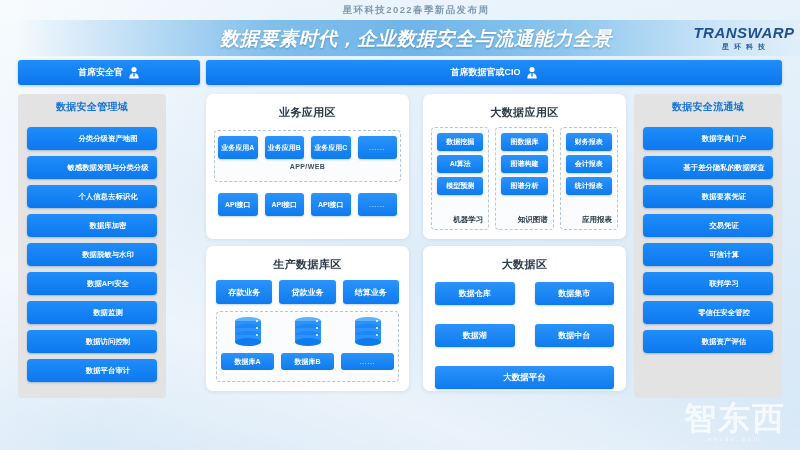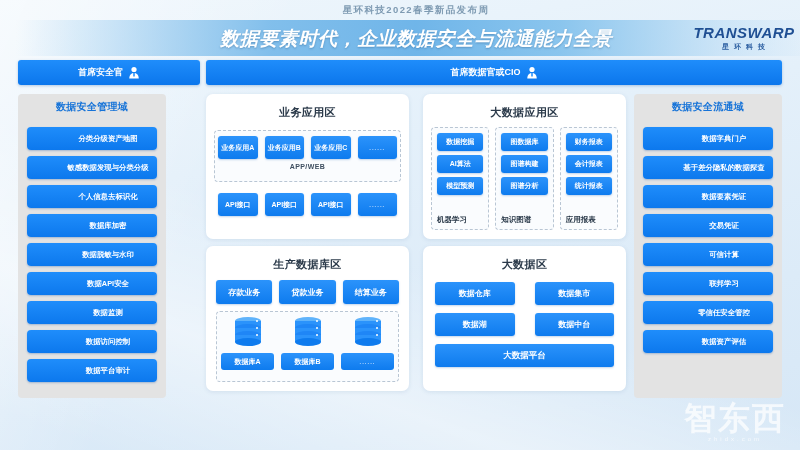--- a/index.html
+++ b/index.html
@@ -131,21 +131,21 @@
 
   
   .bda-cols { position: absolute; left: 8px; top: 33px; width: 187px; height: 103px;
               display: flex; gap: 6px; }
   .bda-col {
     flex: 1; border: 1px dashed #b9c6d4; border-radius: 4px; background: #fafcfe;
     padding: 5px 5px 0 5px; display: flex; flex-direction: column; gap: 4px;
   }
   .bda-col .chip { height: 18px; }
   .bda-foot {
-    text-align: left; font-size: 7.5px; font-weight: 700; color: #2b3a4a;
+    text-align: right; font-size: 7.5px; font-weight: 700; color: #2b3a4a;
     margin-top: auto; padding-bottom: 4px;
   }
 
   
   .prod-row { position: absolute; left: 10px; top: 34px; width: 183px; height: 24px;
               display: flex; gap: 7px; }
   .prod-row .chip { flex: 1; font-size: 8px; }
   .prod-dashed { left: 10px; top: 65px; width: 183px; height: 71px; }
   .db-grid { position: absolute; left: 15px; top: 70px; width: 173px; height: 62px;
              display: flex; gap: 7px; }
@@ -154,21 +154,21 @@
   .db-lbl {
     margin-top: 3px; width: 100%; height: 17px; border-radius: 3px;
     background: linear-gradient(180deg, #2b93fb 0%, #0e7bee 100%);
     color: #fff; font-size: 7px; font-weight: 700;
     display: flex; align-items: center; justify-content: center;
   }
   .db-lbl.dots { font-size: 6px; color: #cfe6ff; letter-spacing: 1px; }
 
   
   .bigd-grid { position: absolute; left: 12px; top: 36px; width: 179px; }
-  .bigd-row { display: flex; gap: 20px; margin-bottom: 8px; }
+  .bigd-row { display: flex; gap: 20px; margin-bottom: 19px; }
   .bigd-row .chip { flex: 1; height: 23px; font-size: 8px; }
   .bigd-full .chip { width: 100%; height: 23px; font-size: 8.5px; }
 
   
   .watermark {
     position: absolute; right: 14px; bottom: 8px; text-align: center;
     color: rgba(255,255,255,0.72); pointer-events: none;
   }
   .wm-main { font-size: 32px; font-weight: 700; letter-spacing: 2px; line-height: 1; }
   .wm-sub { font-size: 6px; letter-spacing: 3px; margin-top: 2px; }

